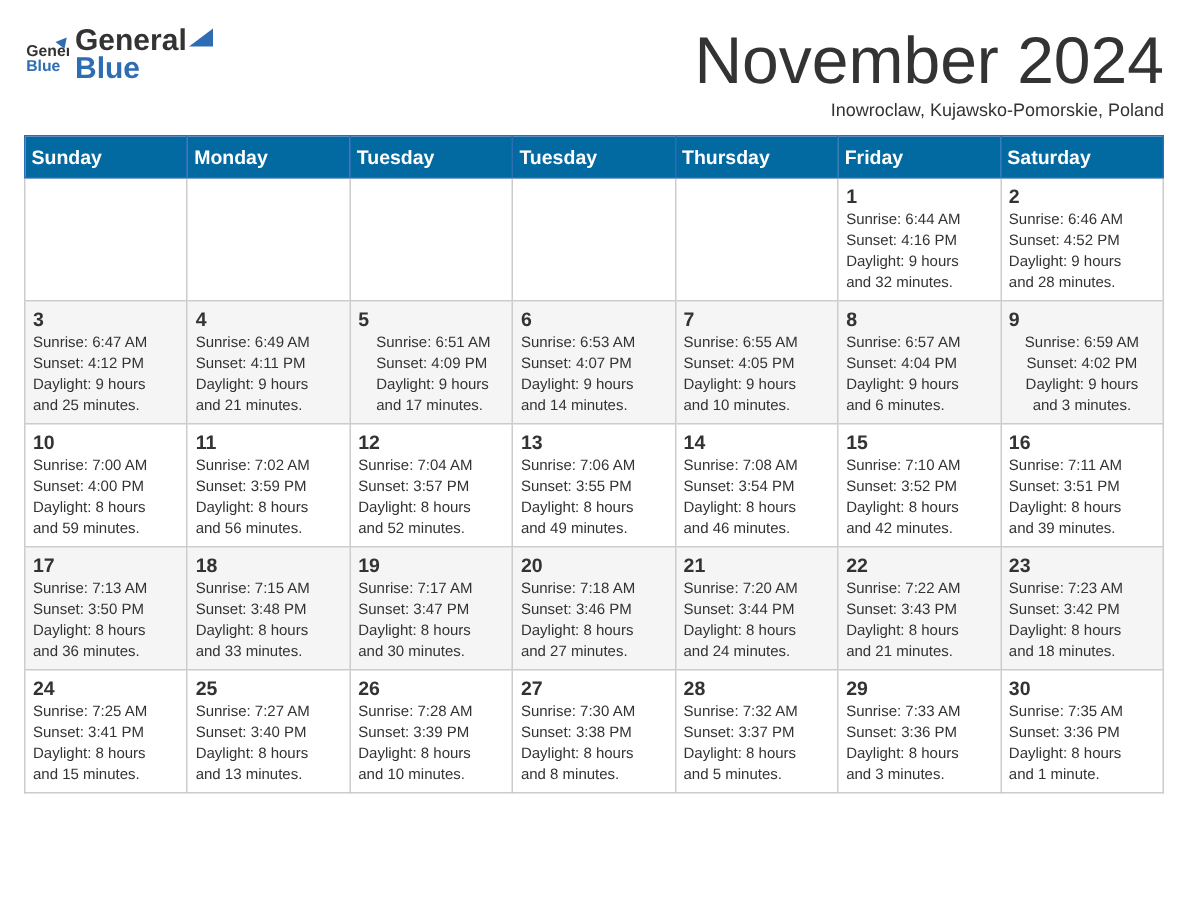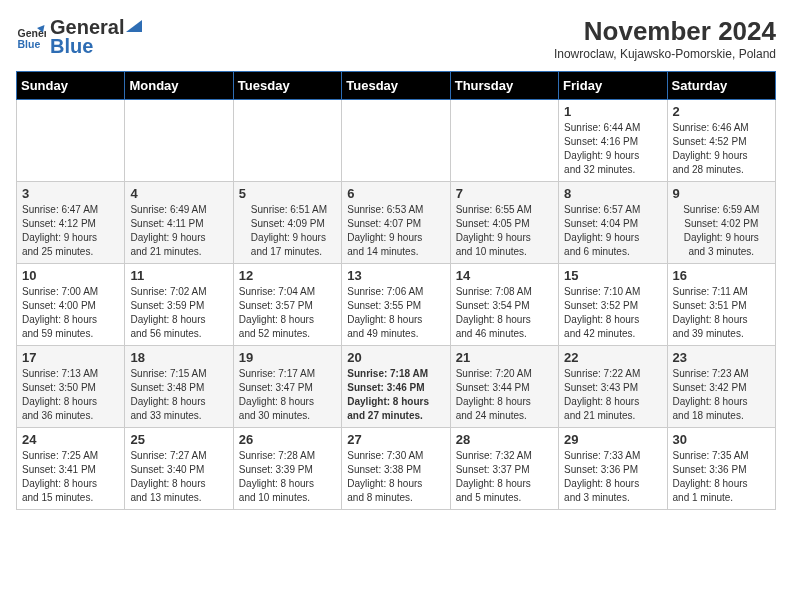--- a/index.html
+++ b/index.html
@@ -22,35 +22,35 @@
       gap: 4px;
     }
     .logo-icon {
       width: 30px;
       height: 30px;
     }
     .title-section {
       text-align: right;
     }
     .month-title {
-      font-size: 26px;
-      font-weight: bold;
+      font-size: 44px;
+      font-weight: normal;
       color: #333;
     }
     .location-title {
       font-size: 12px;
       color: #333;
     }
     table {
       width: 100%;
       border-collapse: collapse;
       table-layout: fixed;
     }
     thead tr {
-      background-color: #000000;
+      background-color: #0369a1;
     }
     thead th {
       color: white;
       font-size: 13px;
       font-weight: bold;
       padding: 6px 4px;
       text-align: left;
       border: 1px solid #2e6db4;
     }
     tbody tr {
@@ -261,21 +261,21 @@
         </td>
         <td>
           <span class="day-num">19</span>
           <div class="day-info" style="white-space: pre-line;">Sunrise: 7:17 AM
 Sunset: 3:47 PM
 Daylight: 8 hours
 and 30 minutes.</div>
         </td>
         <td>
           <span class="day-num">20</span>
-          <div class="day-info" style="white-space: pre-line; font-weight: bold;">Sunrise: 7:18 AM
+          <div class="day-info" style="white-space: pre-line;">Sunrise: 7:18 AM
 Sunset: 3:46 PM
 Daylight: 8 hours
 and 27 minutes.</div>
         </td>
         <td>
           <span class="day-num">21</span>
           <div class="day-info" style="white-space: pre-line;">Sunrise: 7:20 AM
 Sunset: 3:44 PM
 Daylight: 8 hours
 and 24 minutes.</div>

